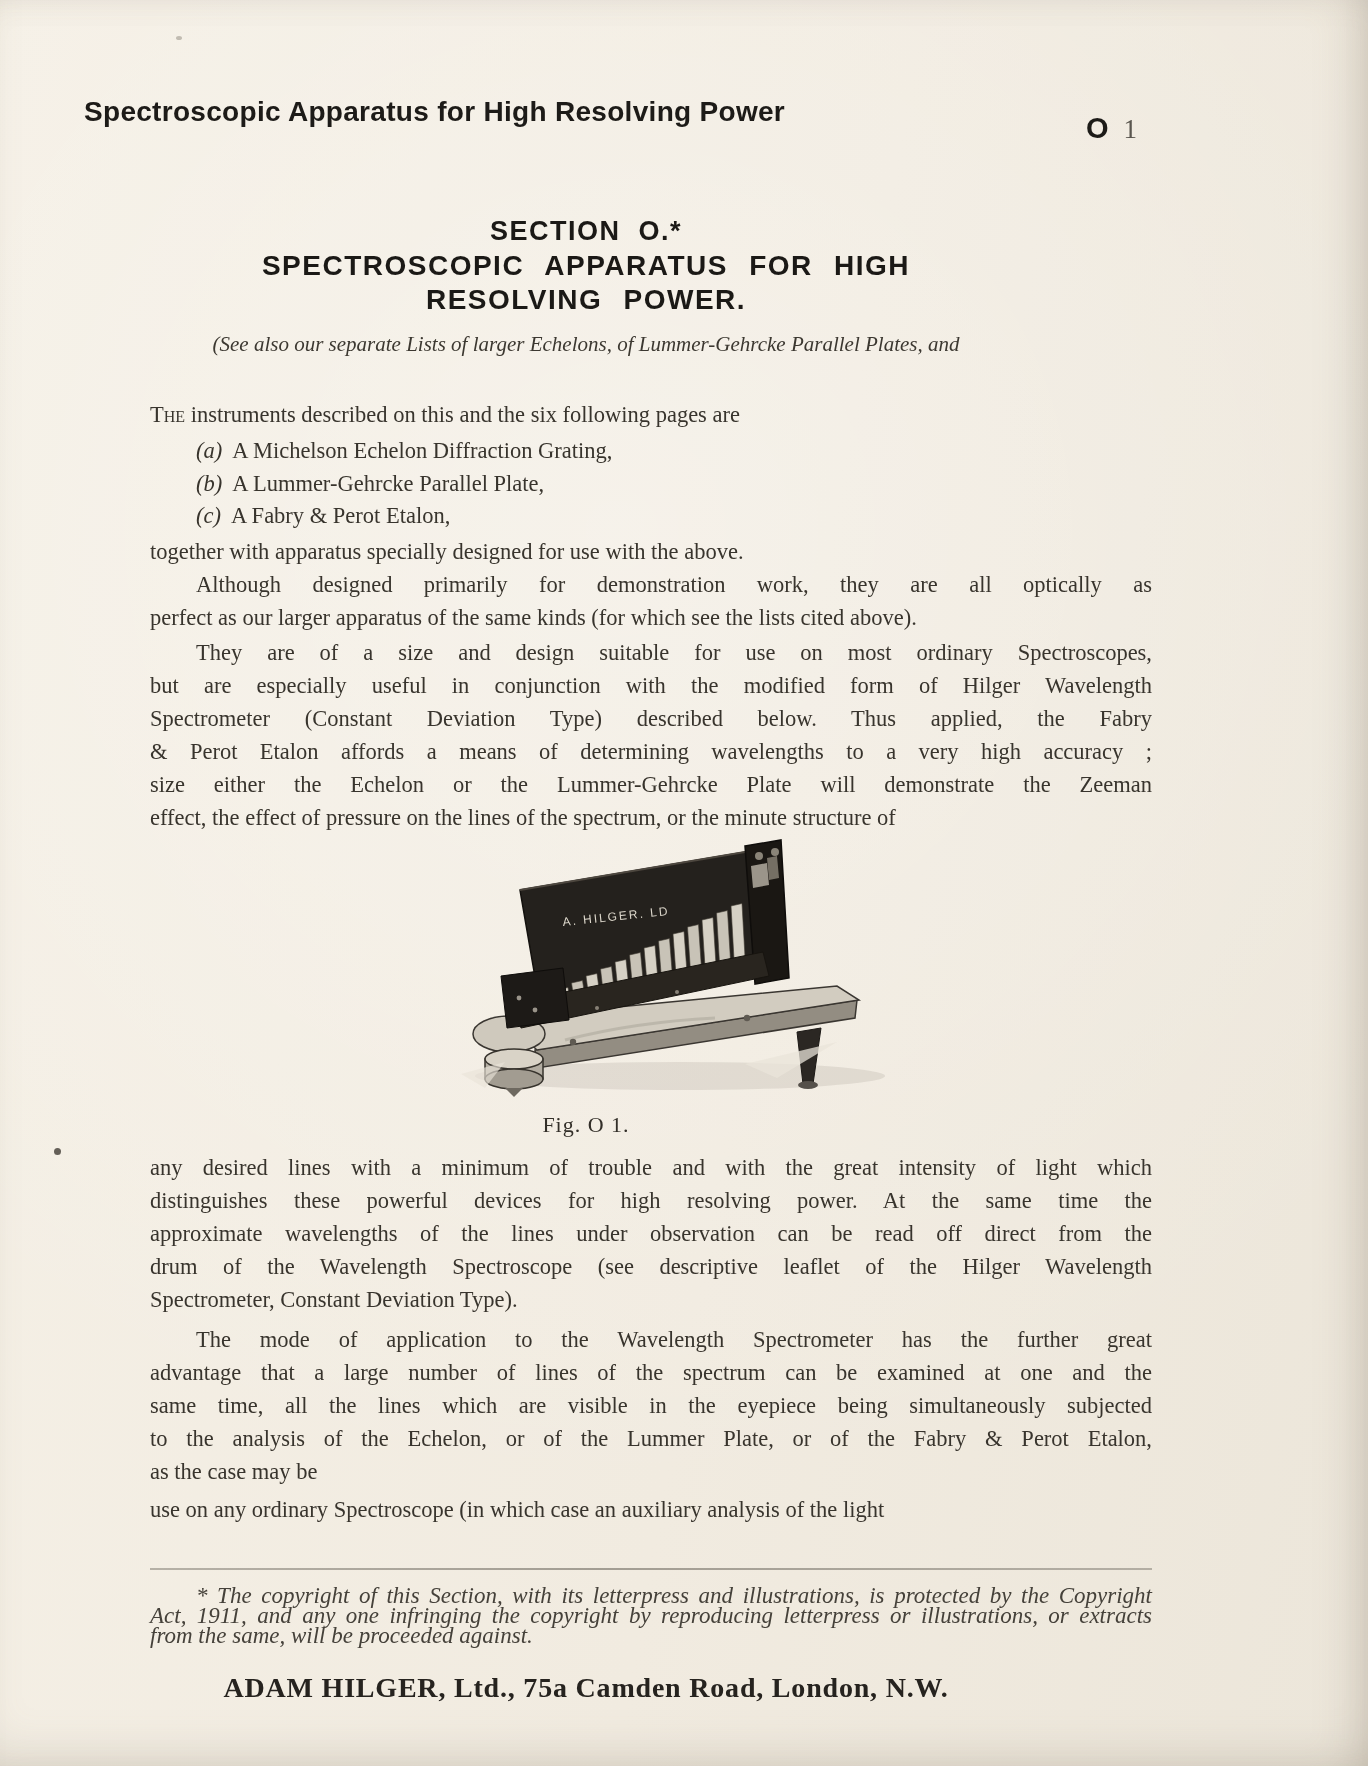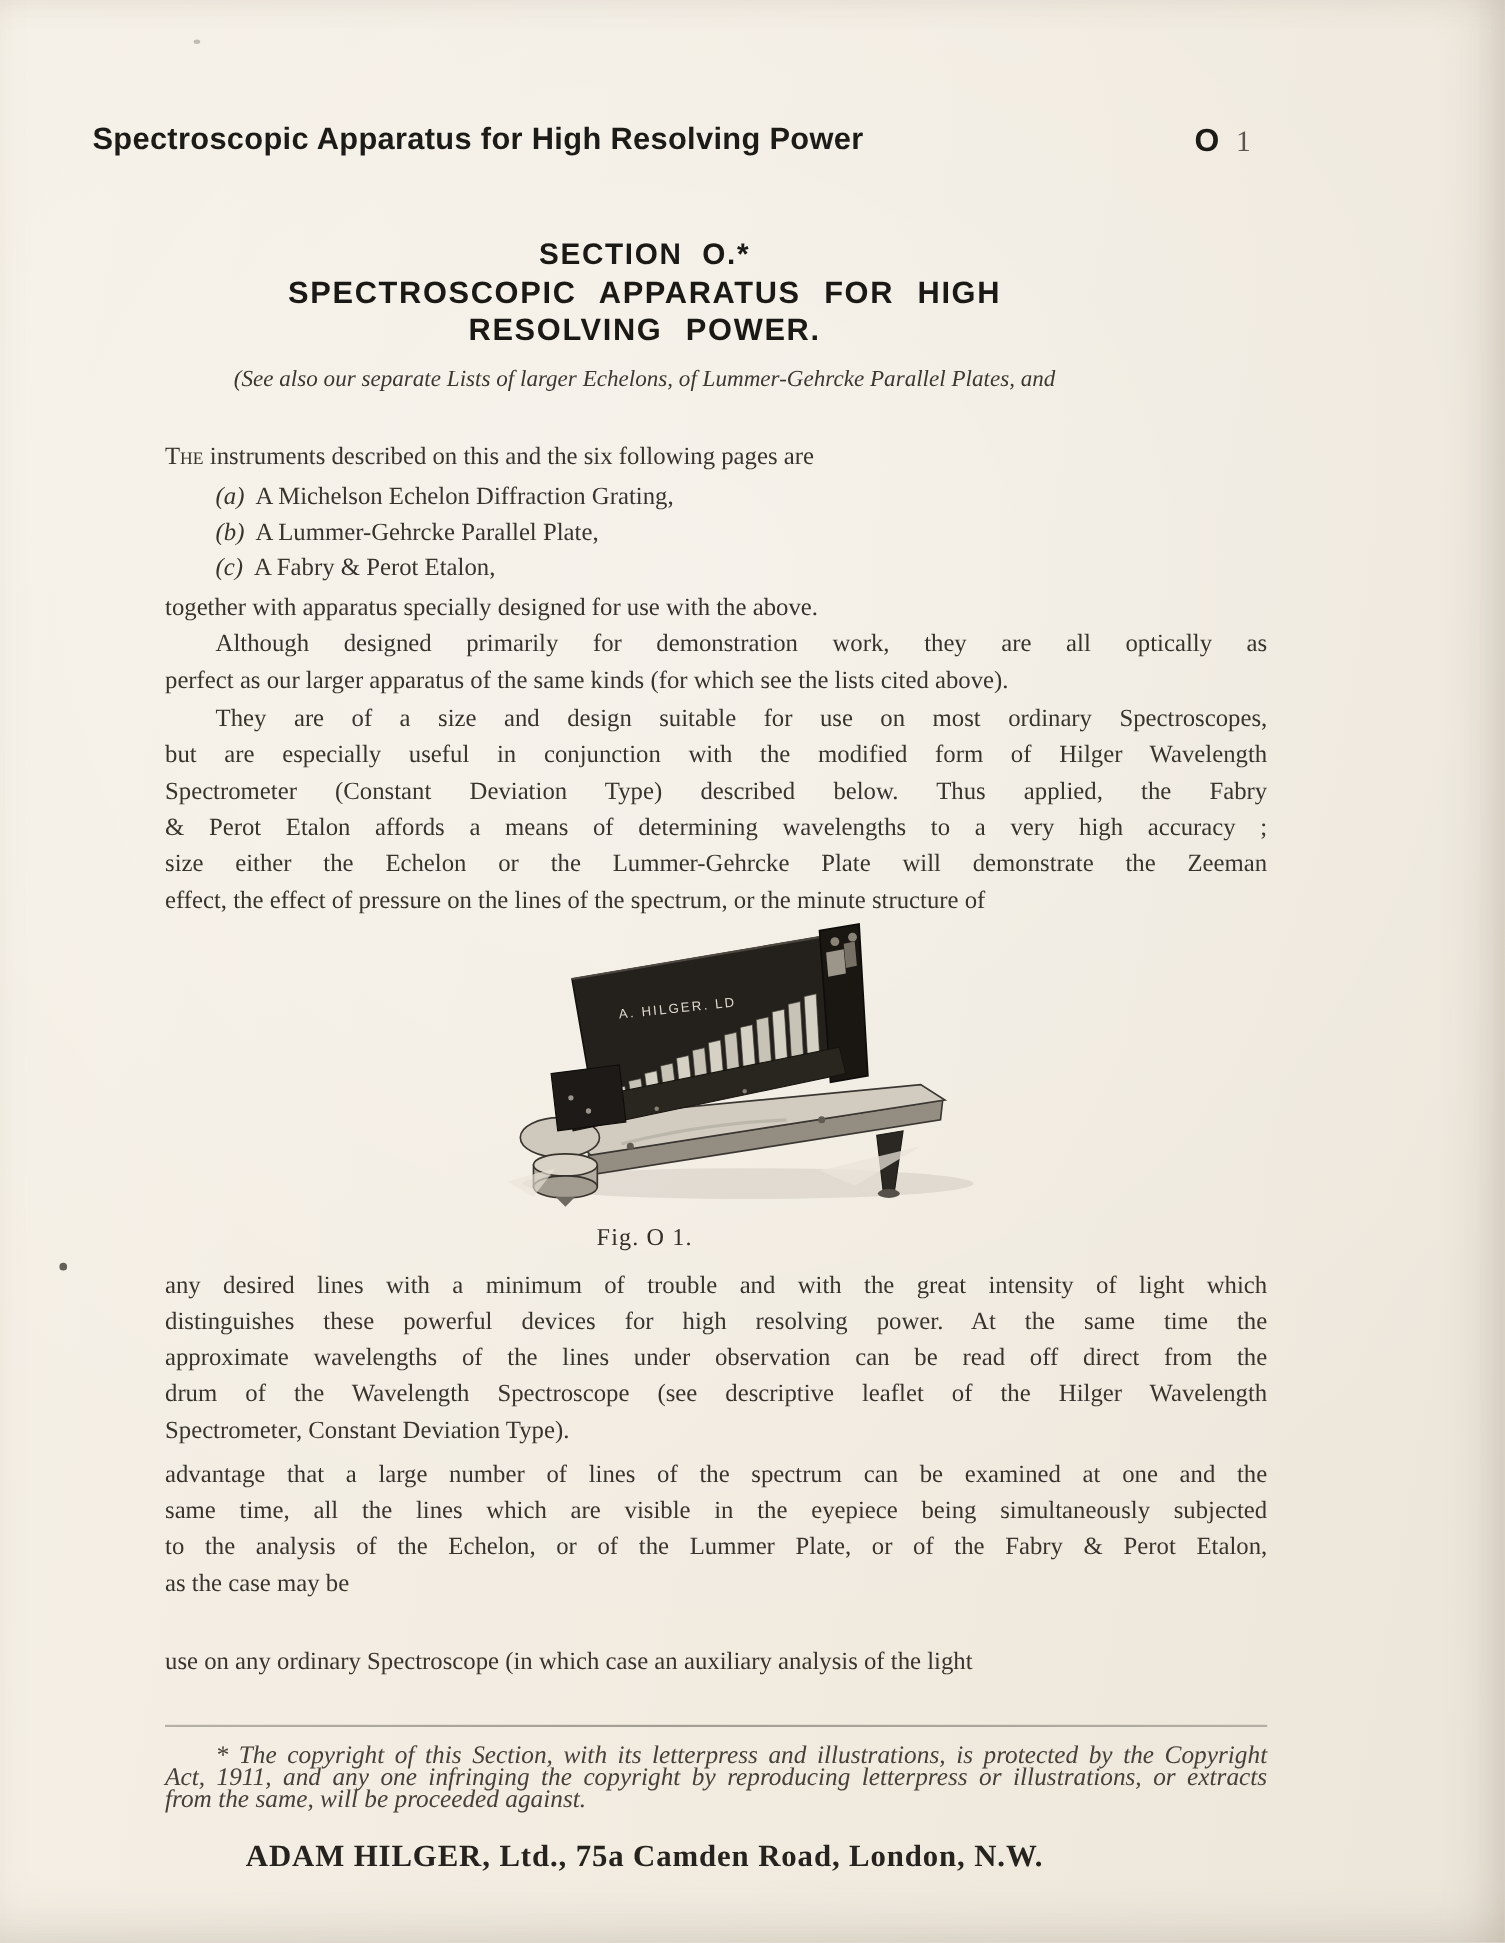--- a/index.html
+++ b/index.html
@@ -11,21 +11,21 @@
       linear-gradient(100deg,#f5f0e6 0%,#f1ebe0 55%,#ece6da 100%);
     box-shadow: inset -30px 0 46px -22px rgba(125,113,96,.28),
                 inset 0 -34px 50px -26px rgba(125,113,96,.20),
                 inset 0 20px 40px -30px rgba(125,113,96,.12);
     font-family:"Liberation Serif", serif;
     color:#37332d;
   }
   .abs{position:absolute;}
   
   .running-head{
-    left:84px;top:110px;
+    left:84px;top:96px;
     font-family:"Liberation Sans", sans-serif;
     font-weight:bold;font-size:28px;letter-spacing:.3px;color:#1d1b18;
     white-space:nowrap;
   }
   .pagenum{left:1086px;top:112px;white-space:nowrap;}
   .pagenum .sec{font-family:"Liberation Sans",sans-serif;font-weight:bold;font-size:29px;color:#1d1b18;}
   .pagenum .num{font-family:"Liberation Serif",serif;font-size:27px;color:#5a564f;margin-left:15px;}
   
   .center-col{left:130px;width:912px;text-align:center;}
   .section-title{top:200px;font-family:"Liberation Sans",sans-serif;font-weight:bold;
@@ -168,20 +168,21 @@
 
   <div class="abs body-block p-cont">
     <div class="jline">any desired lines with a minimum of trouble and with the great intensity of light which</div>
     <div class="jline">distinguishes these powerful devices for high resolving power. At the same time the</div>
     <div class="jline">approximate wavelengths of the lines under observation can be read off direct from the</div>
     <div class="jline">drum of the Wavelength Spectroscope (see descriptive leaflet of the Hilger Wavelength</div>
     <div class="jline last">Spectrometer, Constant Deviation Type).</div>
   </div>
 
   <div class="abs body-block p-mode">
+    <div class="jline indent">The mode of application to the Wavelength Spectrometer has the further great</div>
     <div class="jline">advantage that a large number of lines of the spectrum can be examined at one and the</div>
     <div class="jline">same time, all the lines which are visible in the eyepiece being simultaneously subjected</div>
     <div class="jline">to the analysis of the Echelon, or of the Lummer Plate, or of the Fabry &amp; Perot Etalon,</div>
     <div class="jline last">as the case may be</div>
   </div>
 
   <div class="abs body-block p-itema">
     <div class="jline last">use on any ordinary Spectroscope (in which case an auxiliary analysis of the light</div>
   </div>
 

